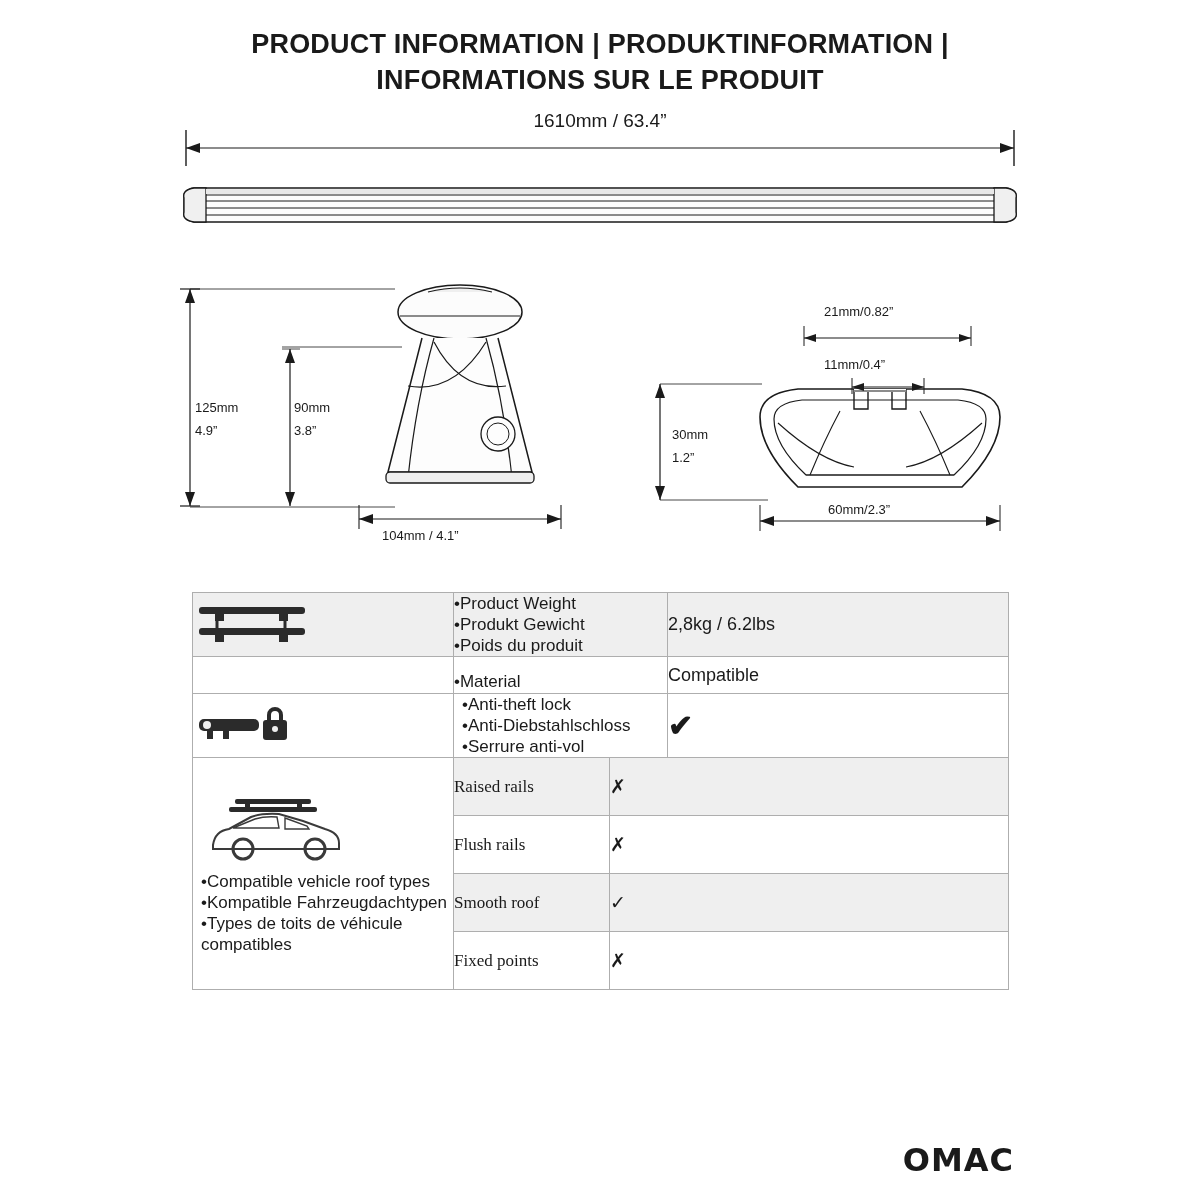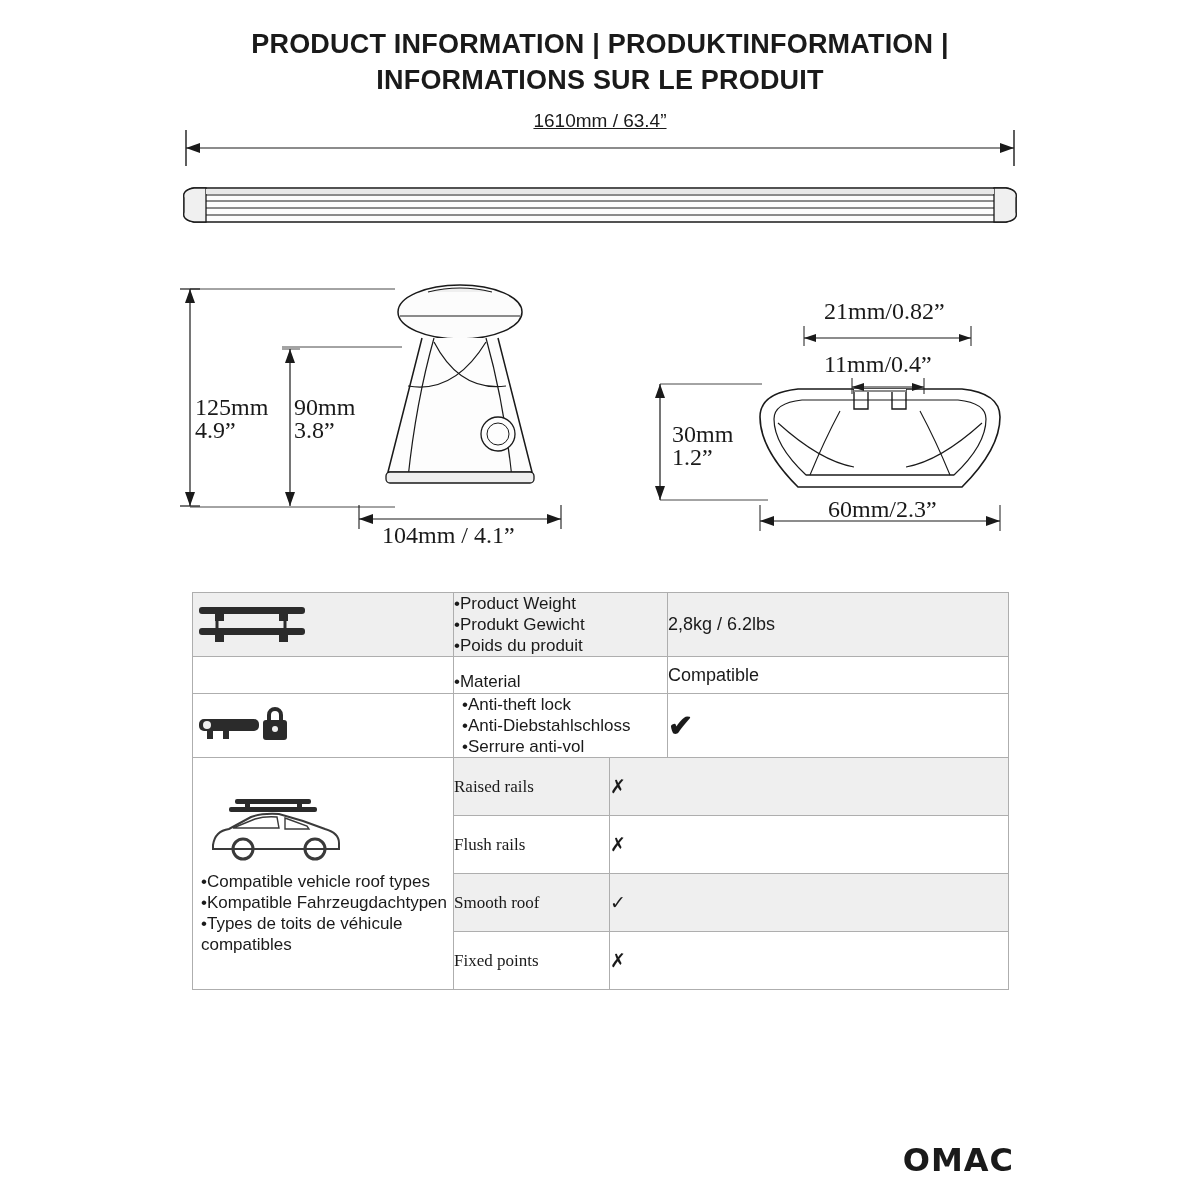--- a/index.html
+++ b/index.html
@@ -35,30 +35,28 @@
   }
 
   
   .top-dim-label {
     position: absolute;
     left: 0;
     top: 110px;
     width: 1200px;
     text-align: center;
     font-size: 19px;
-    text-decoration: underline;
   }
 
   
   .dim-text {
     position: absolute;
-    font-size: 24px;
+    font-size: 13px;
     line-height: 23px;
     white-space: nowrap;
-    font-family: Liberation Serif, serif;
   }
 
   
   .spec-table {
     position: absolute;
     left: 192px;
     top: 592px;
     width: 817px;
     border: 1px solid #aeaeae;
     border-collapse: collapse;

